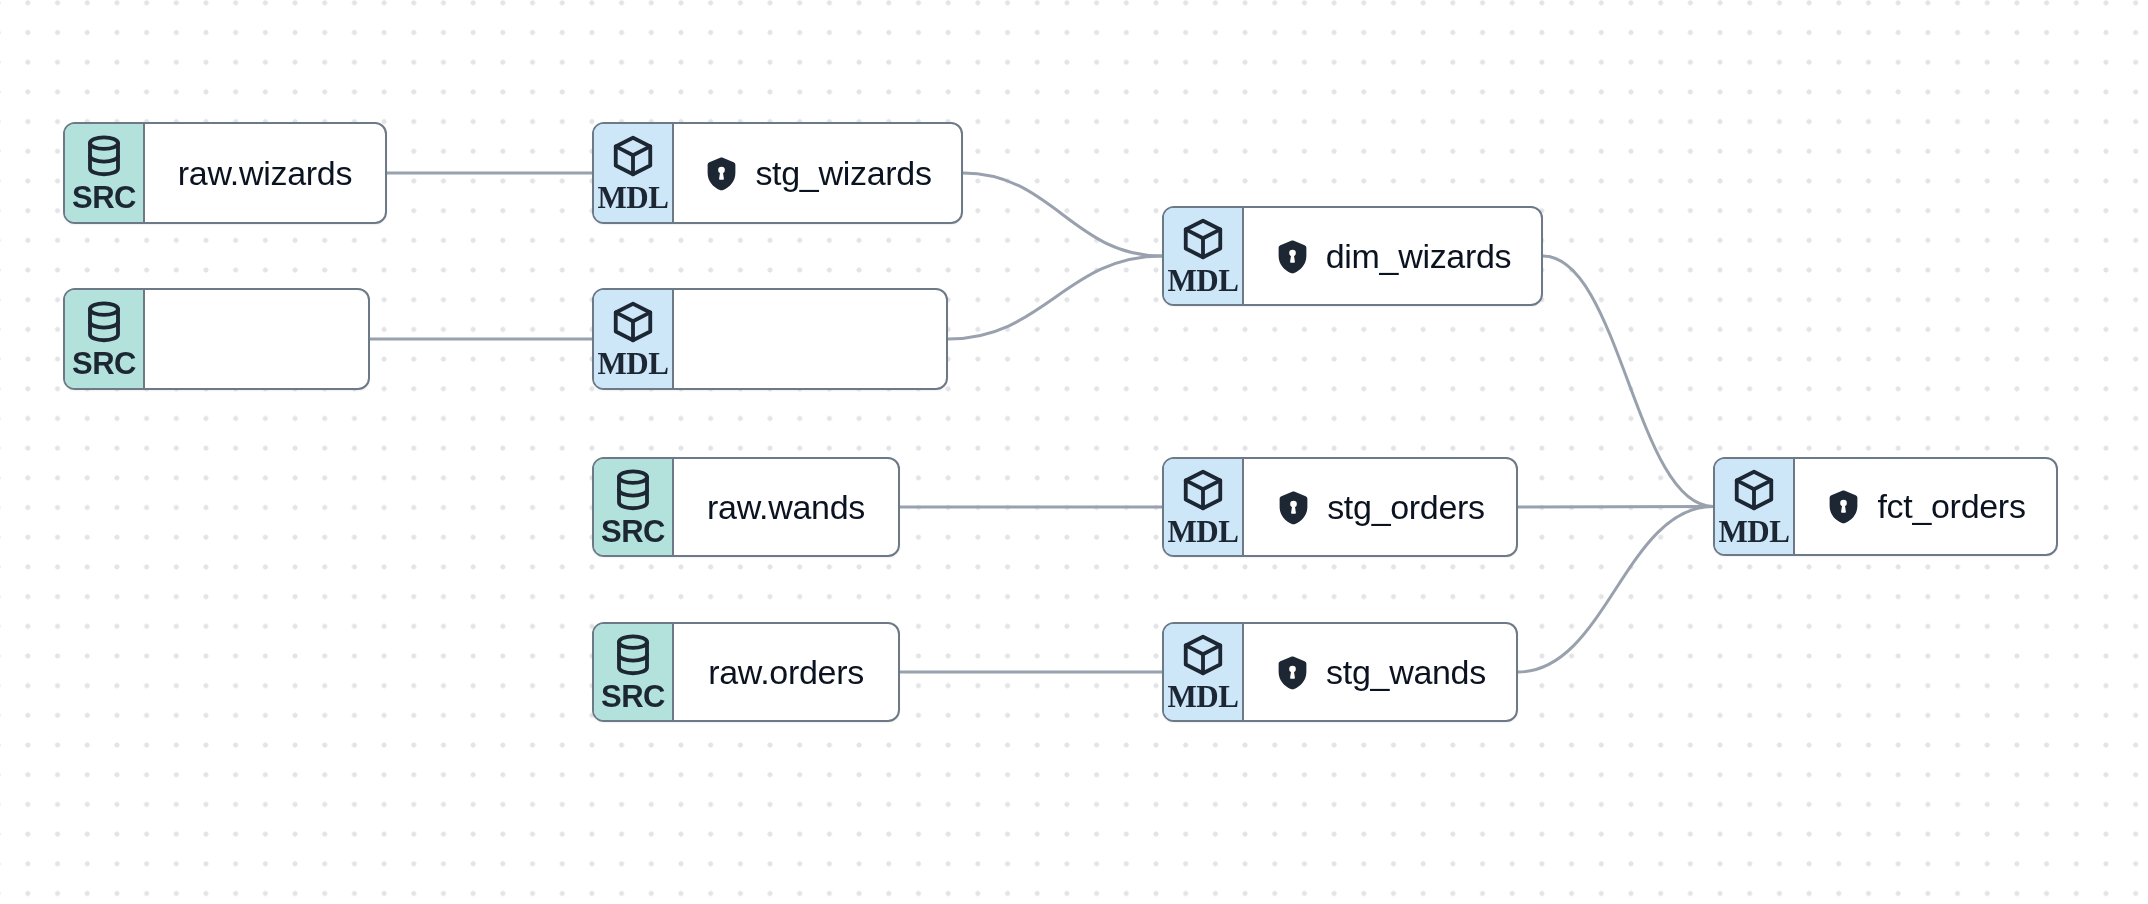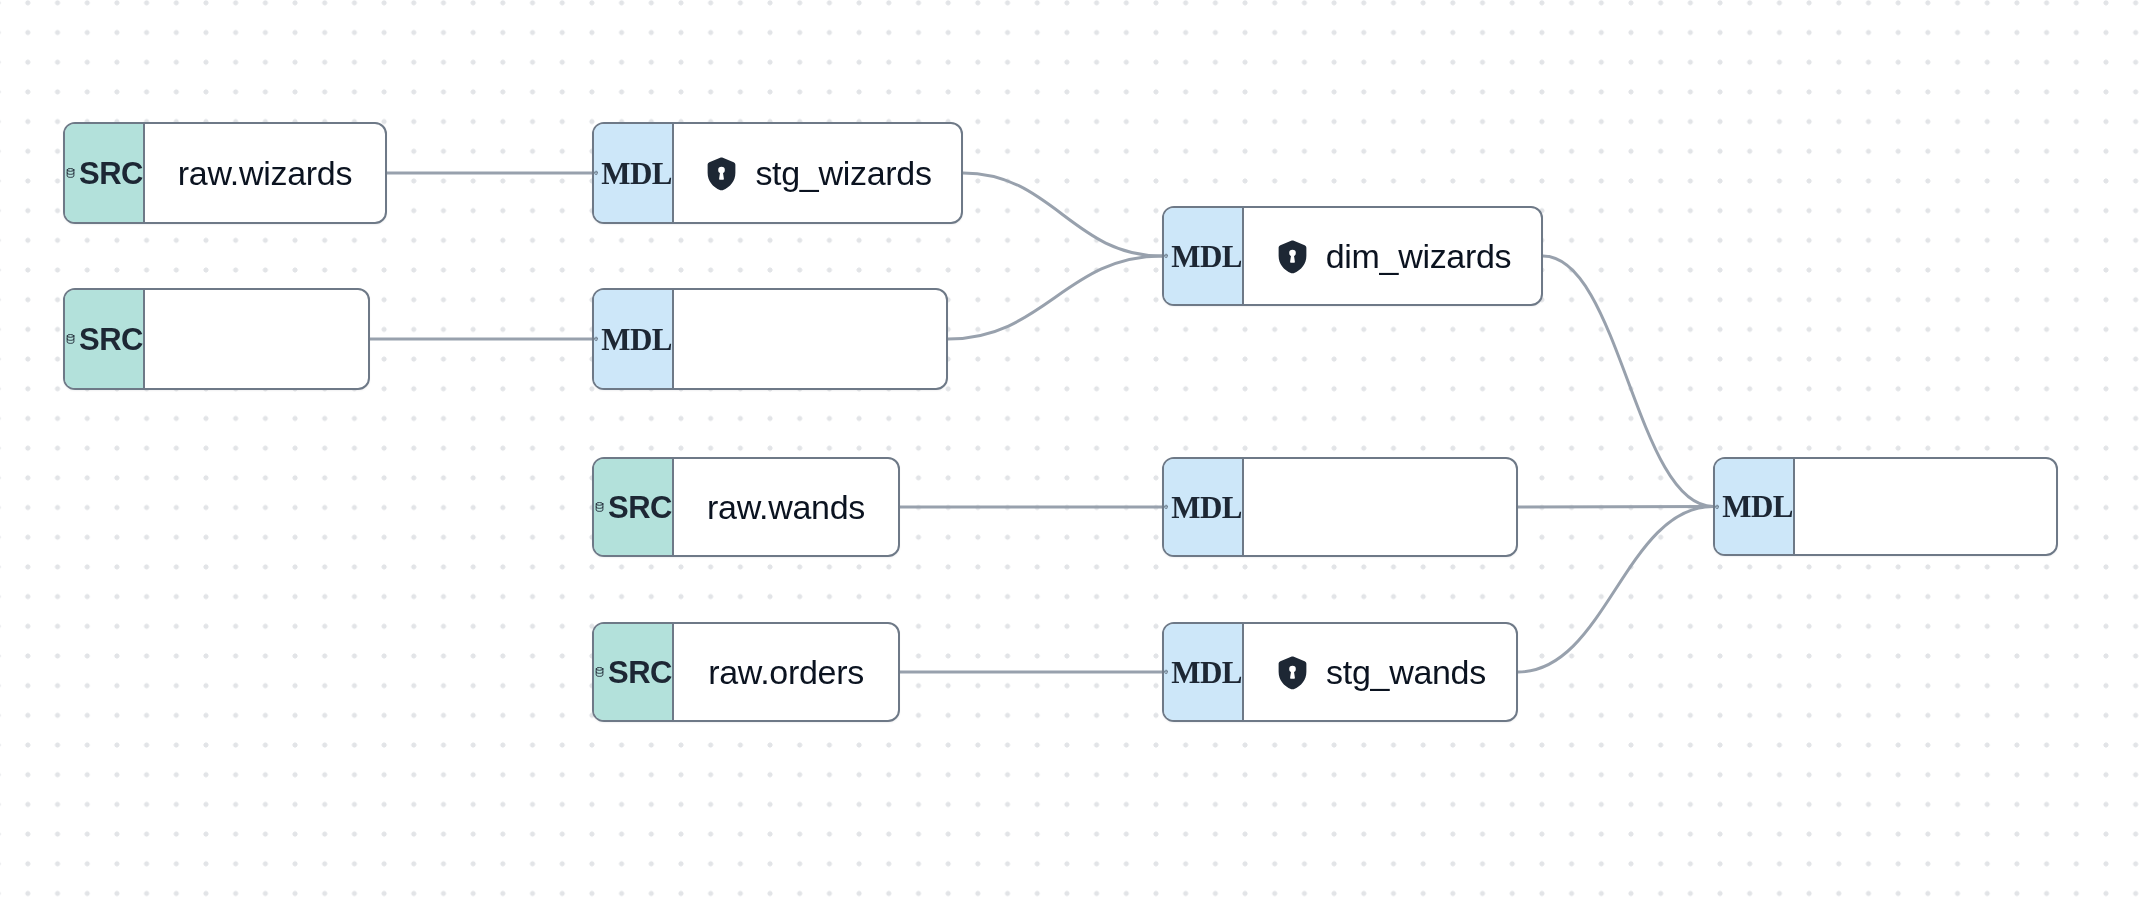--- a/index.html
+++ b/index.html
@@ -41,21 +41,21 @@
     box-shadow: 0 1px 2px rgba(15, 23, 42, 0.06);
     cursor: pointer;
   }
   .badge {
     flex: 0 0 80px;
     width: 80px;
     box-sizing: border-box;
     border-right: 2.5px solid var(--border, #6e7987);
     border-radius: 9px 0 0 9px;
     display: flex;
-    flex-direction: row;
+    flex-direction: column;
     align-items: center;
     justify-content: center;
     gap: 3px;
     padding: 20px 0;
   }
   .node.kind-source .badge { background: var(--src-bg, #b3e1db); }
   .node.kind-model  .badge { background: var(--mdl-bg, #cde7f9); font-family: Liberation Serif, serif; }
   .badge .type-icon {
     width: 46px;
     height: 46px;
@@ -212,31 +212,51 @@
       <div class="badge">
         <span class="type-icon">
           <svg viewBox="0 0 24 24" fill="none" stroke="currentColor" stroke-width="2" stroke-linecap="round" stroke-linejoin="round">
             <path d="M12 2.5 21 7v10l-9 4.5L3 17V7l9-4.5z"></path>
             <path d="M3 7l9 4.6L21 7"></path>
             <path d="M12 11.6v9.9"></path>
           </svg>
         </span>
         <span class="badge-label">MDL</span>
       </div>
+      <div class="body">
+        <span class="shield">
+          <svg viewBox="0 0 24 24" fill="currentColor">
+            <path d="M12 1.6c.3 0 .6.06.87.17l7 2.9c.68.29 1.13.96 1.13 1.7v5.13c0 5.2-3.2 9.33-8.26 11.3a2.06 2.06 0 0 1-1.48 0C6.2 20.83 3 16.7 3 11.5V6.37c0-.74.45-1.41 1.13-1.7l7-2.9c.27-.11.57-.17.87-.17z"></path>
+            <circle cx="12" cy="9.7" r="2.15" fill="#ffffff"></circle>
+            <path d="M11.05 11.3h1.9l.6 4.15a.5.5 0 0 1-.5.57h-2.1a.5.5 0 0 1-.5-.57z" fill="#ffffff"></path>
+          </svg>
+        </span>
+        <span class="node-label">stg_orders</span>
+      </div>
     </div>
     <div class="node kind-model" style="left: 1713px; top: 457px; width: 345px; height: 99px;">
       <div class="badge">
         <span class="type-icon">
           <svg viewBox="0 0 24 24" fill="none" stroke="currentColor" stroke-width="2" stroke-linecap="round" stroke-linejoin="round">
             <path d="M12 2.5 21 7v10l-9 4.5L3 17V7l9-4.5z"></path>
             <path d="M3 7l9 4.6L21 7"></path>
             <path d="M12 11.6v9.9"></path>
           </svg>
         </span>
         <span class="badge-label">MDL</span>
+      </div>
+      <div class="body">
+        <span class="shield">
+          <svg viewBox="0 0 24 24" fill="currentColor">
+            <path d="M12 1.6c.3 0 .6.06.87.17l7 2.9c.68.29 1.13.96 1.13 1.7v5.13c0 5.2-3.2 9.33-8.26 11.3a2.06 2.06 0 0 1-1.48 0C6.2 20.83 3 16.7 3 11.5V6.37c0-.74.45-1.41 1.13-1.7l7-2.9c.27-.11.57-.17.87-.17z"></path>
+            <circle cx="12" cy="9.7" r="2.15" fill="#ffffff"></circle>
+            <path d="M11.05 11.3h1.9l.6 4.15a.5.5 0 0 1-.5.57h-2.1a.5.5 0 0 1-.5-.57z" fill="#ffffff"></path>
+          </svg>
+        </span>
+        <span class="node-label">fct_orders</span>
       </div>
     </div>
     <div class="node kind-source" style="left: 592px; top: 622px; width: 308px; height: 100px;">
       <div class="badge">
         <span class="type-icon">
           <svg viewBox="0 0 24 24" fill="none" stroke="currentColor" stroke-width="2" stroke-linecap="round" stroke-linejoin="round">
             <ellipse cx="12" cy="5.3" rx="7.3" ry="3"></ellipse>
             <path d="M4.7 5.3v6.6c0 1.66 3.27 3 7.3 3s7.3-1.34 7.3-3V5.3"></path>
             <path d="M4.7 11.9v6.6c0 1.66 3.27 3 7.3 3s7.3-1.34 7.3-3v-6.6"></path>
           </svg>

